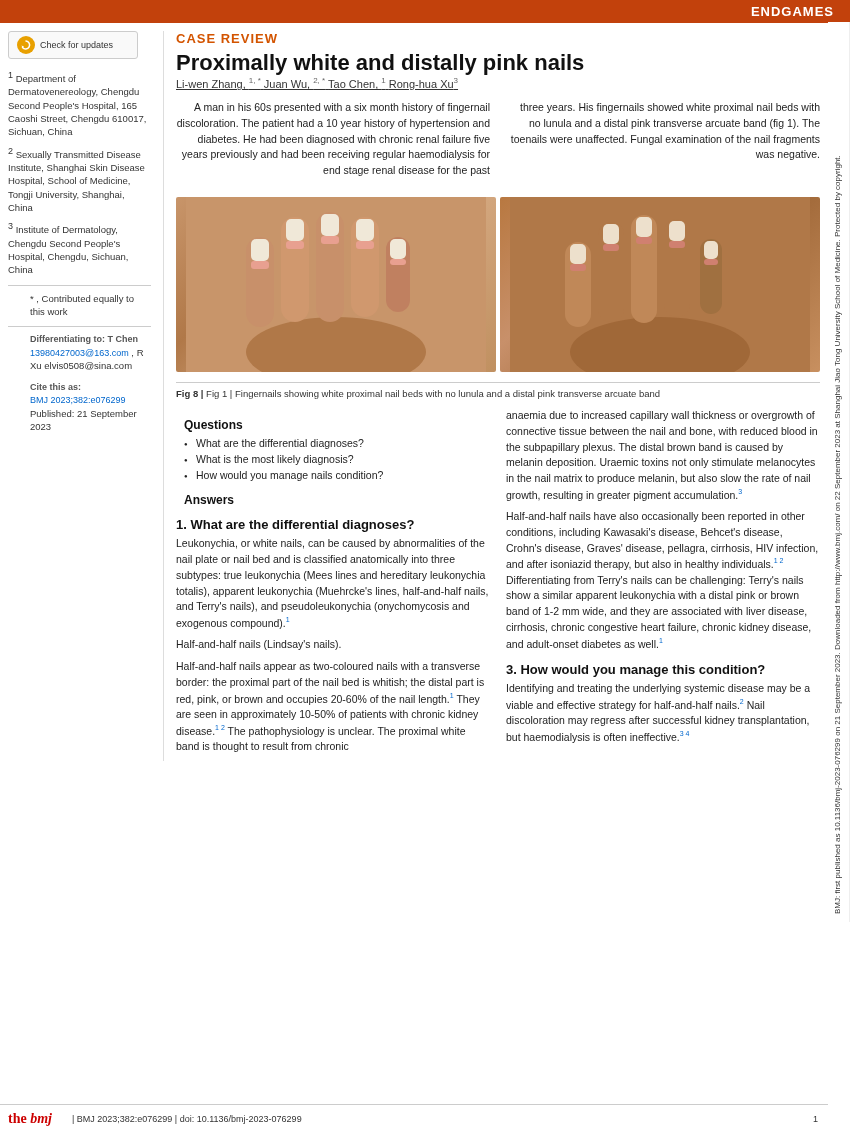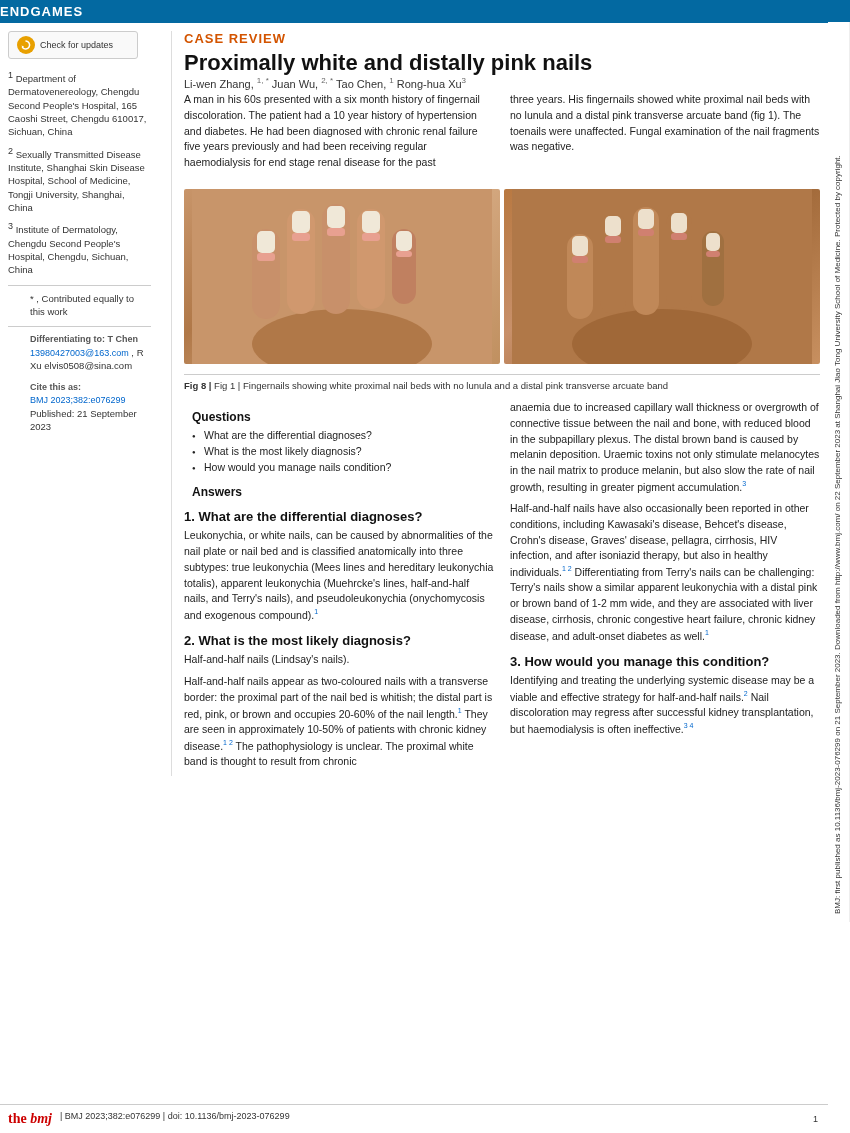--- a/index.html
+++ b/index.html
@@ -13,23 +13,24 @@
       overflow: hidden;
     }
     .page-container {
       width: 850px;
       min-height: 1133px;
       position: relative;
       background: #fff;
     }
     
     .top-banner {
-      background: #0369a1;
+      background: #c2410c;
       color: #fff;
-      padding: 4px 30px 4px 0;
+      text-align: right;
+      padding: 4px 16px 4px 0;
       font-size: 13px;
       font-weight: bold;
       letter-spacing: 1px;
     }
     
     .side-label {
       position: absolute;
       right: 0;
       top: 22px;
       width: 22px;
@@ -44,21 +45,21 @@
       height: 900px;
       display: flex;
       align-items: center;
       justify-content: flex-start;
       border-left: 1px solid #eee;
     }
     
     .main-layout {
       display: flex;
       padding: 8px 30px 8px 8px;
-      gap: 8px;
+      gap: 0;
     }
     
     .left-sidebar {
       width: 155px;
       min-width: 155px;
       padding-right: 12px;
       font-size: 9.5px;
       color: #333;
       line-height: 1.4;
     }
@@ -128,34 +129,36 @@
     }
     .article-title {
       font-size: 22px;
       font-weight: bold;
       color: #111;
       line-height: 1.2;
     }
     .authors {
       font-size: 11px;
       color: #333;
-      margin-bottom: 2px;
+      margin-bottom: 10px;
+      text-decoration: underline;
     }
     .authors sup { font-size: 8px; color: #666; }
     
     .two-col-text {
       display: flex;
       gap: 16px;
       margin-bottom: 12px;
     }
     .two-col-text .col {
       flex: 1;
       font-size: 10.5px;
       line-height: 1.5;
       color: #222;
+      text-align: right;
     }
     
     .figure-container {
       margin: 10px 0;
       display: flex;
       gap: 4px;
     }
     .figure-img {
       flex: 1;
       height: 175px;
@@ -240,21 +243,21 @@
       left: 0;
       right: 22px;
       display: flex;
       justify-content: space-between;
       align-items: center;
       padding: 6px 10px 6px 8px;
       border-top: 1px solid #ccc;
       font-size: 9px;
       color: #0066cc;
     }
-    .footer-left { display: flex; gap: 8px; }
+    .footer-left { display: flex; gap: 20px; align-items: center; }
     .footer-logo {
       font-size: 14px;
       font-weight: bold;
       color: #cc0000;
       font-family: Georgia, serif;
     }
     .footer-doi { color: #333; }
     .footer-page { color: #333; }
   </style>
 </head>
@@ -413,21 +416,20 @@
             <li>How would you manage nails condition?</li>
           </ul>
 
           <div class="section-heading">Answers</div>
 
           <div class="subsection-heading">1.  What are the differential diagnoses?</div>
           <p class="body-text">
             Leukonychia, or white nails, can be caused by abnormalities of the nail plate or nail bed and is classified anatomically into three subtypes: true leukonychia (Mees lines and hereditary leukonychia totalis), apparent leukonychia (Muehrcke's lines, half-and-half nails, and Terry's nails), and pseudoleukonychia (onychomycosis and exogenous compound).<sup>1</sup>
           </p>
 
-          <div class="subsection-heading">2.  What is the most likely diagnosis?</div>
           <p class="body-text">
             Half-and-half nails (Lindsay's nails).
           </p>
           <p class="body-text">
             Half-and-half nails appear as two-coloured nails with a transverse border: the proximal part of the nail bed is whitish; the distal part is red, pink, or brown and occupies 20-60% of the nail length.<sup>1</sup> They are seen in approximately 10-50% of patients with chronic kidney disease.<sup>1 2</sup> The pathophysiology is unclear. The proximal white band is thought to result from chronic
           </p>
         </div>
 
         <div class="col">
           <p class="body-text">

